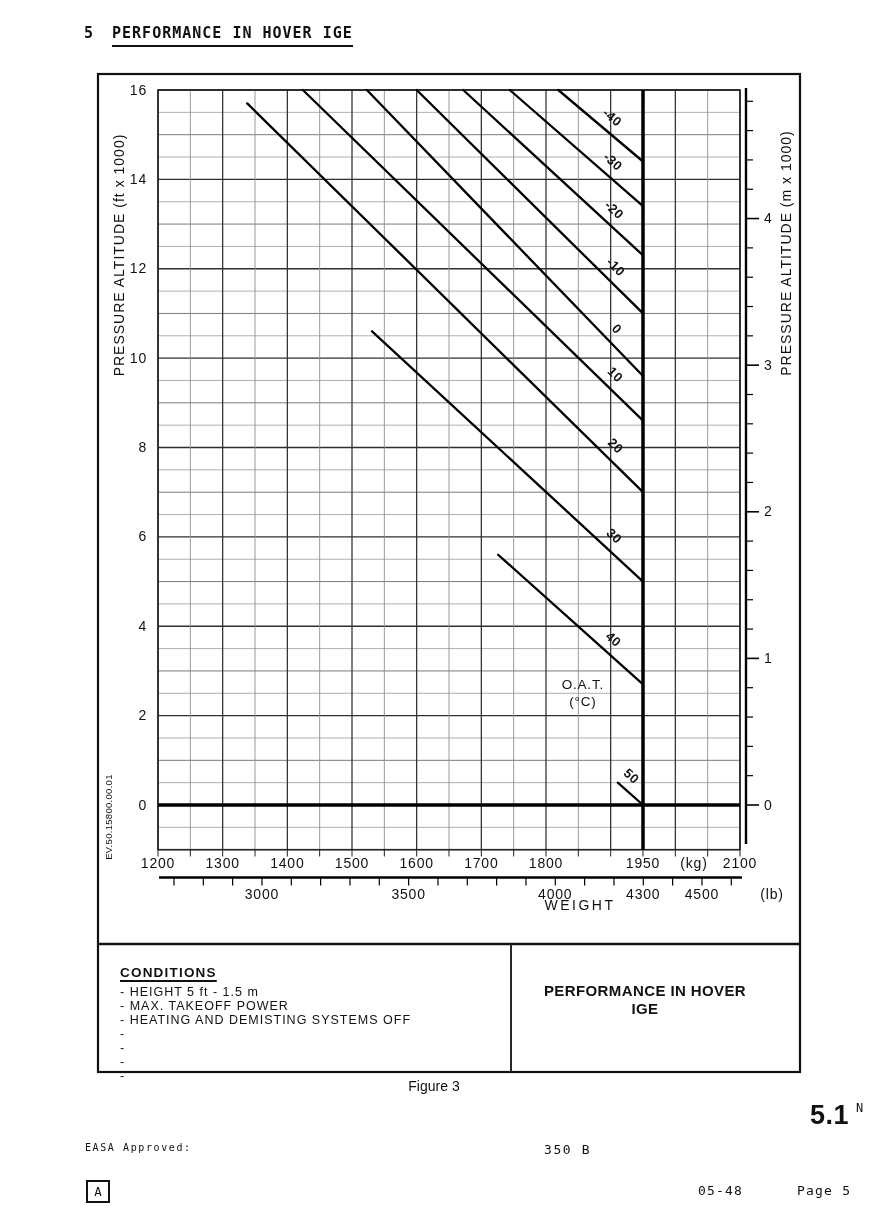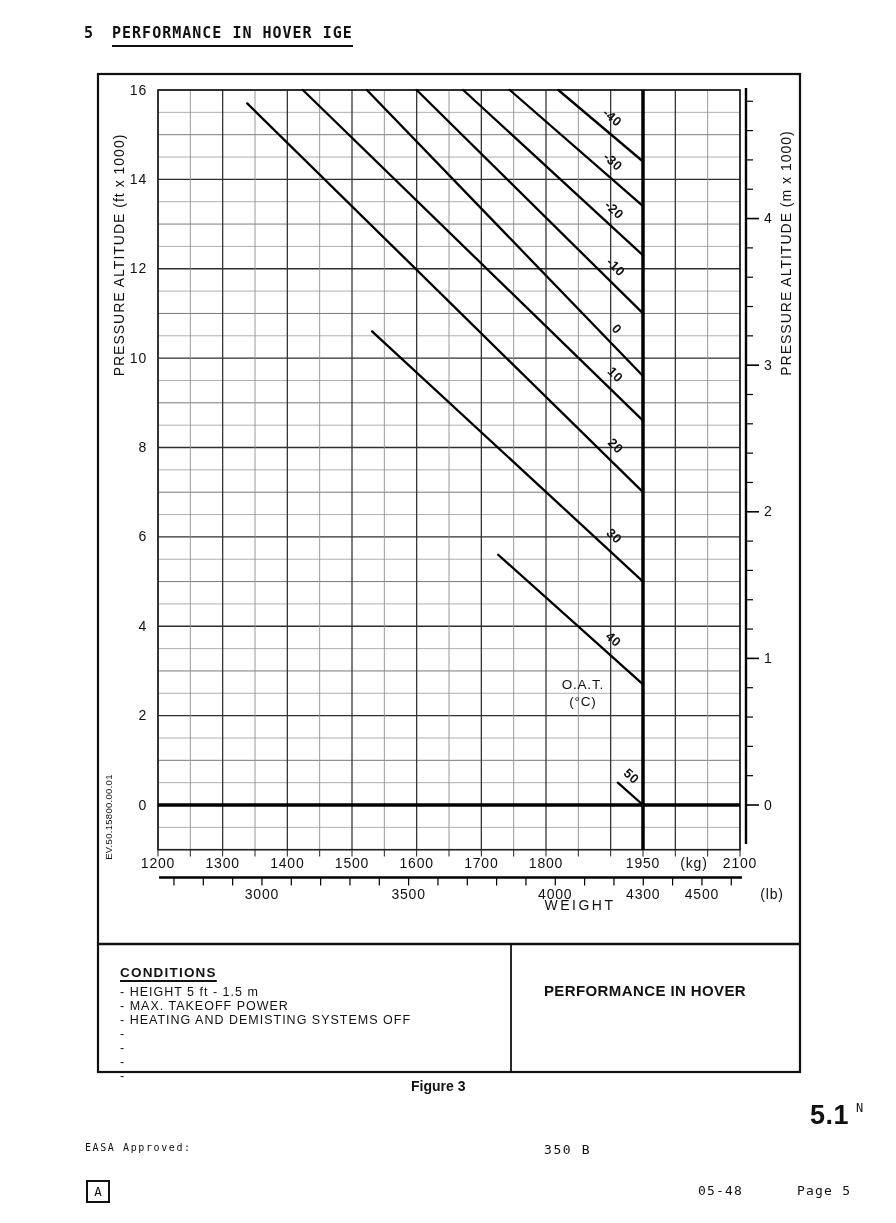--- a/index.html
+++ b/index.html
@@ -24,21 +24,21 @@
   .conditions{left:120px;top:953px;width:380px;margin-top:12px;}
   .conditions h3{margin:0 0 7px 0;font-size:13.5px;font-weight:700;
                  letter-spacing:1.2px;text-decoration:underline;
                  text-underline-offset:3px;text-decoration-thickness:2px;}
   .conditions ul{list-style:none;margin:0;padding:0;font-size:12.5px;letter-spacing:1px;}
   .conditions li{margin:0 0 2.5px 0;line-height:11.5px;white-space:nowrap;}
   
   .title-box{left:511px;top:982px;width:268px;text-align:center;
              font-size:15px;font-weight:700;letter-spacing:0.4px;line-height:18px;}
   
-  .fig-caption{left:411px;top:1078px;width:100px;text-align:left;font-size:14px;font-weight:bold;}
+  .fig-caption{left:384px;top:1078px;width:100px;text-align:center;font-size:14px;}
   
   .mono{font-family:"DejaVu Sans Mono",monospace;}
   .f-approval{left:85px;top:1142px;font-size:10px;letter-spacing:1.6px;}
   .f-model{left:544px;top:1142px;font-size:13px;letter-spacing:1.6px;}
   .f-n{left:856px;top:1101px;font-size:12px;}
   .f-section{left:810px;top:1100px;font-size:27px;font-weight:700;
              font-family:"Liberation Sans",sans-serif;letter-spacing:0.5px;}
   .f-code{left:698px;top:1183px;font-size:13px;letter-spacing:1.2px;}
   .f-page{left:797px;top:1183px;font-size:13px;letter-spacing:1.2px;}
   .f-box{left:86px;top:1180px;width:20px;height:19px;border:2px solid #111;
@@ -256,20 +256,21 @@
       <li>- HEATING AND DEMISTING SYSTEMS OFF</li>
       <li>-</li>
       <li>-</li>
       <li>-</li>
       <li>-</li>
     </ul>
 </div>
 
 <div class="abs title-box">
   <div>PERFORMANCE IN HOVER</div>
+  <div>IGE</div>
 </div>
 
 <div class="abs fig-caption">Figure 3</div>
 
 <div class="abs mono f-approval">EASA Approved:</div>
 <div class="abs mono f-model">350 B</div>
 <div class="abs mono f-n">N</div>
 <div class="abs f-section">5.1</div>
 <div class="abs mono f-code">05-48</div>
 <div class="abs mono f-page">Page 5</div>

